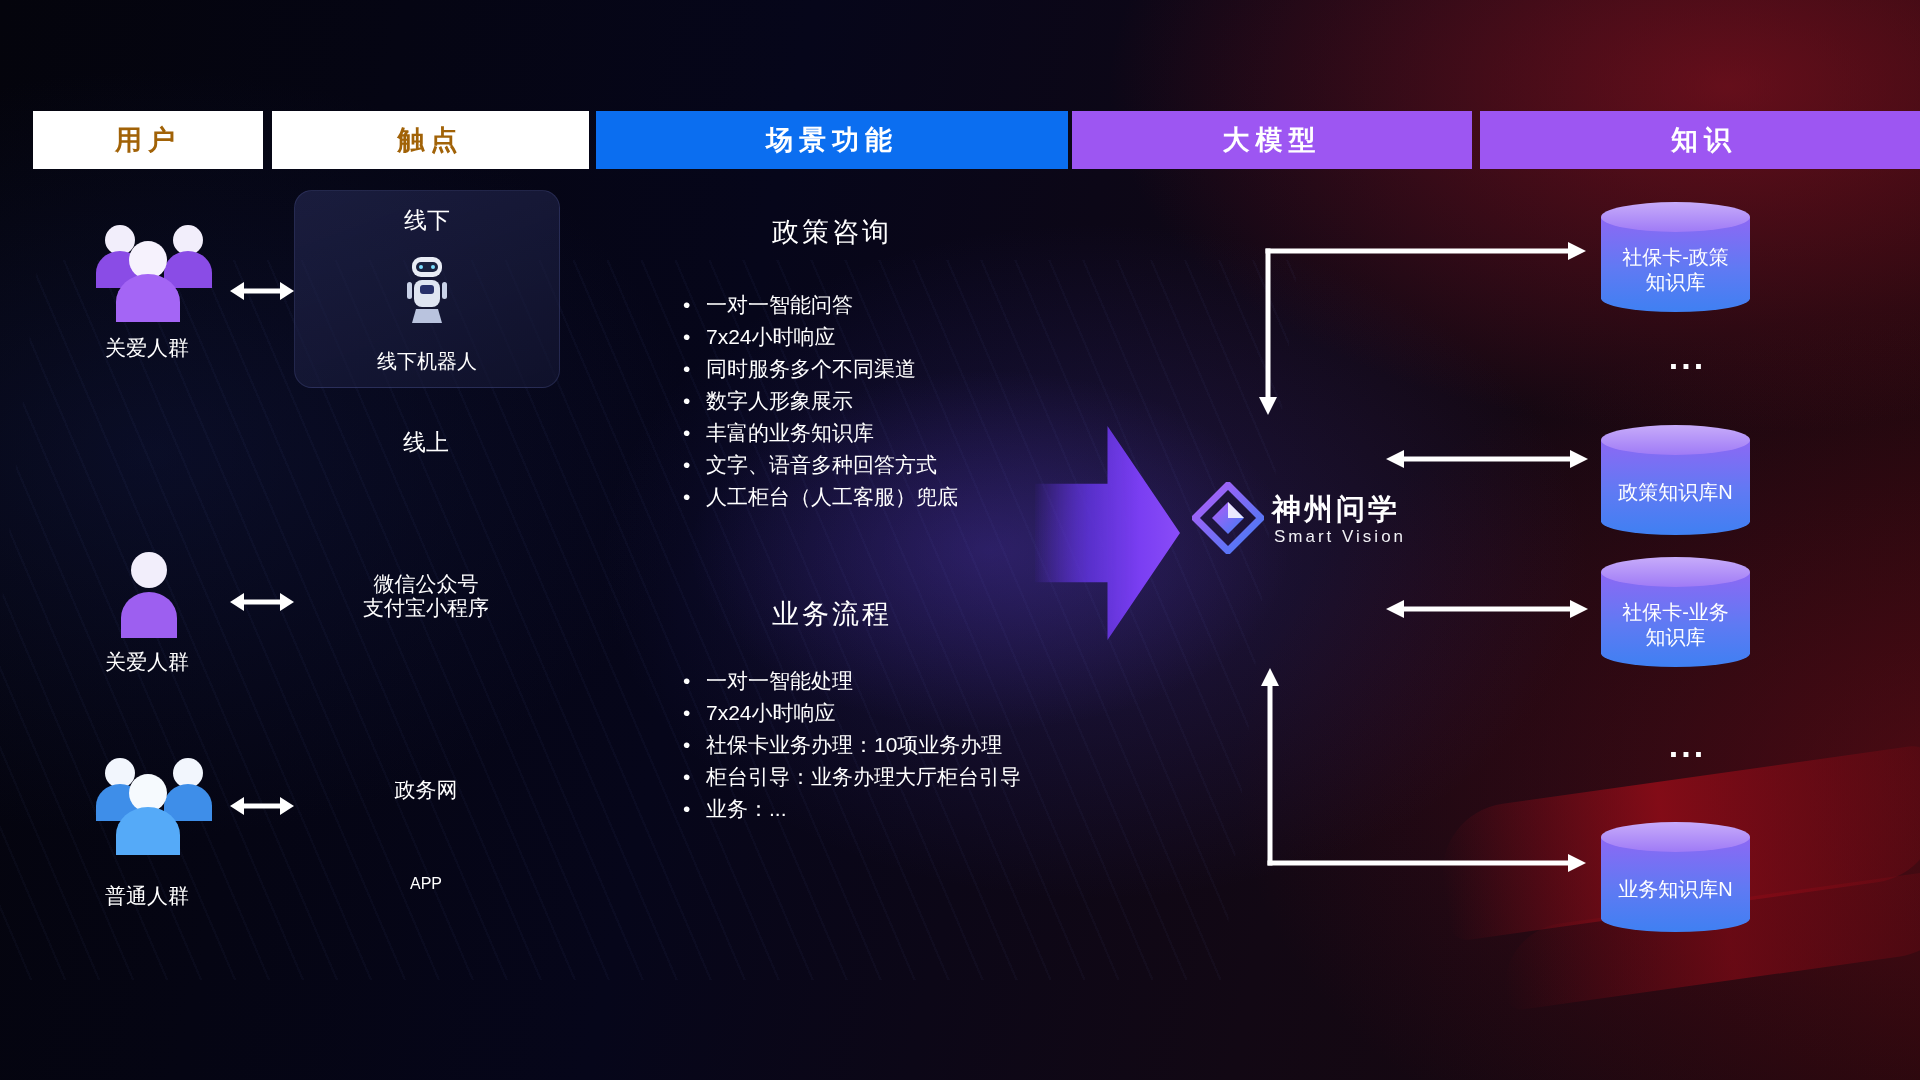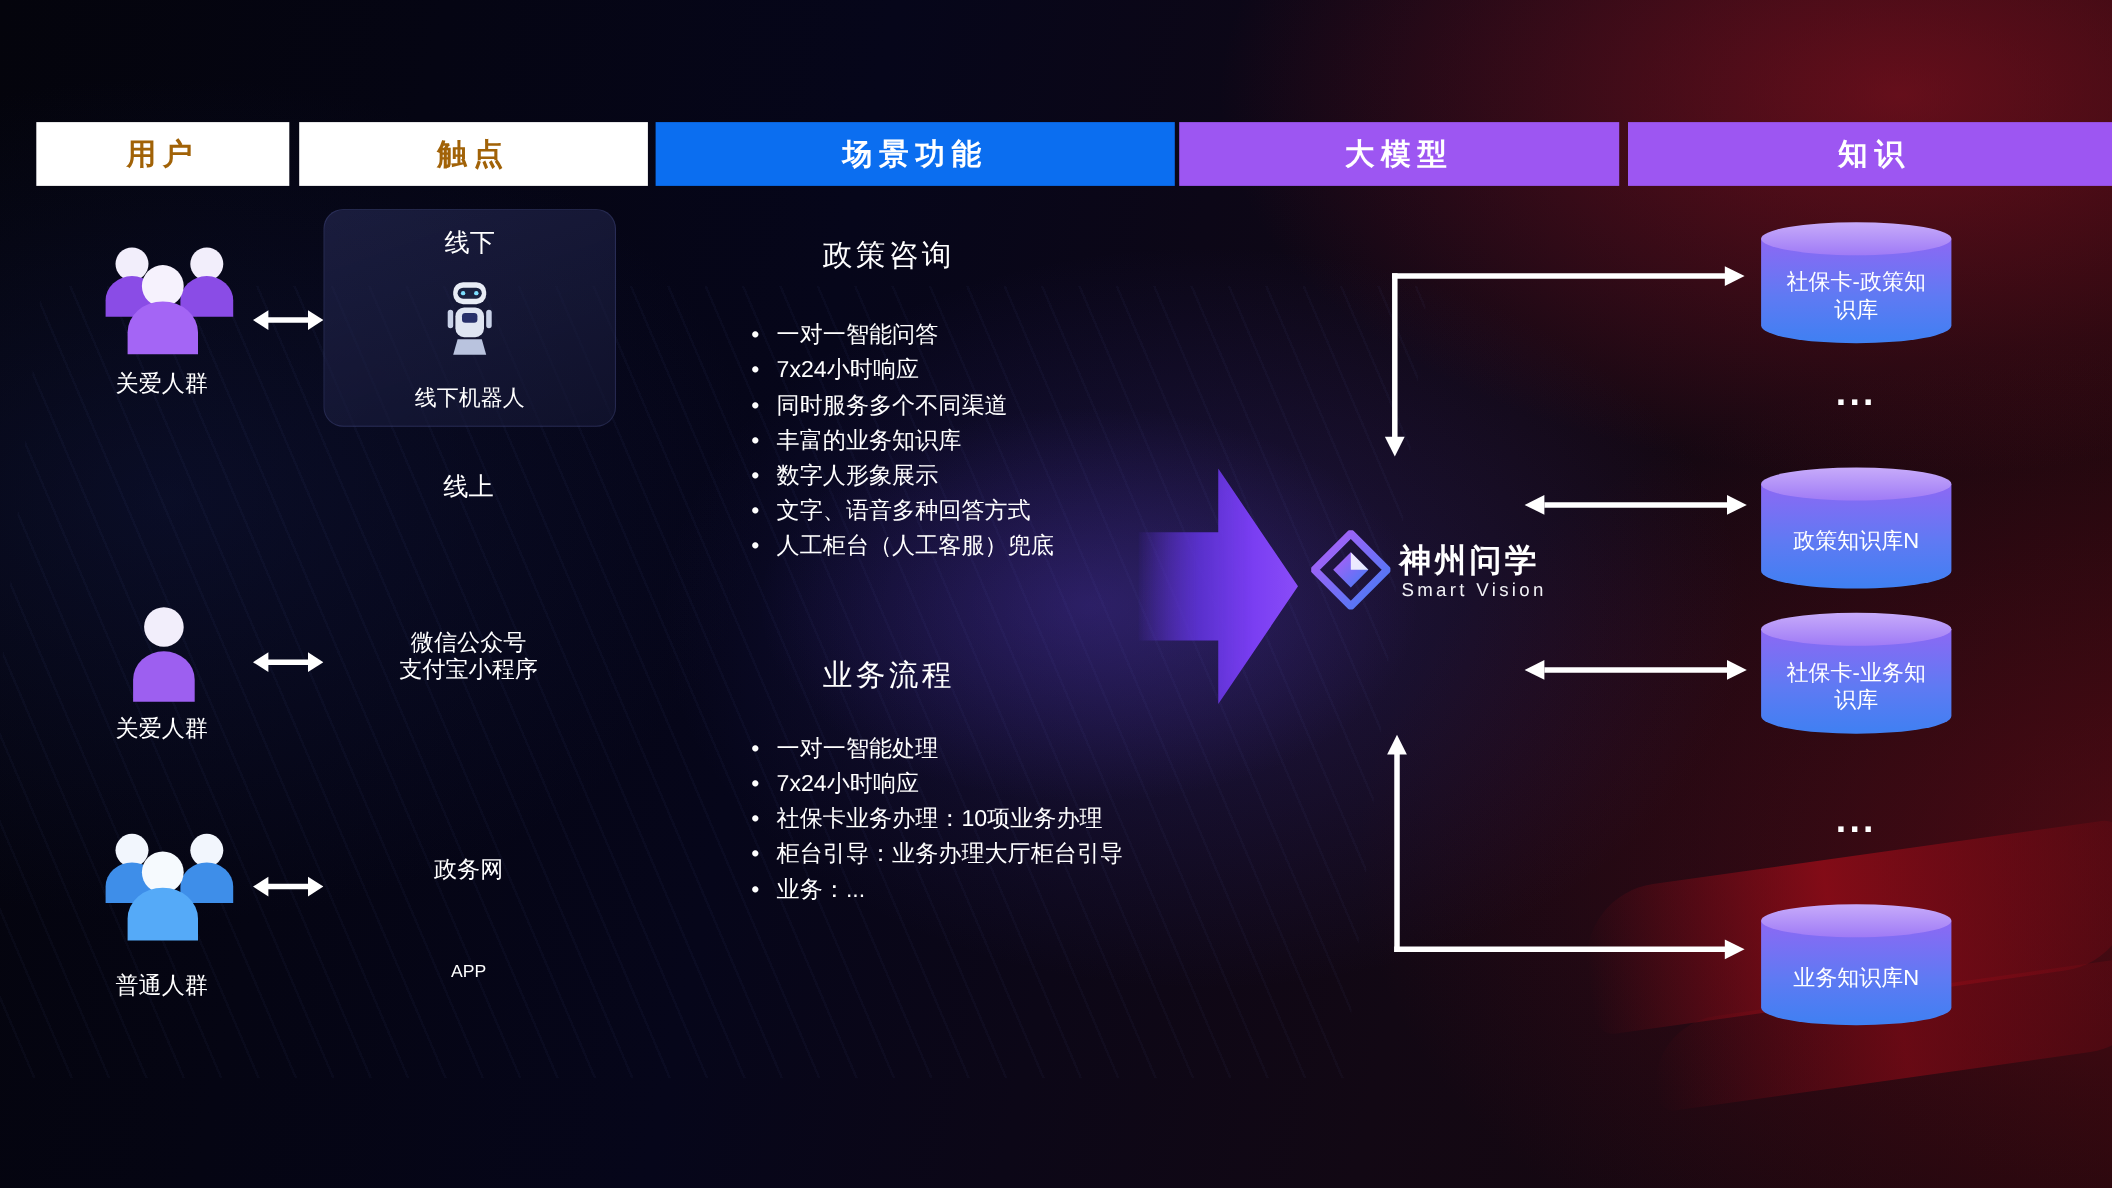--- a/index.html
+++ b/index.html
@@ -32,36 +32,36 @@
   .icon-abs{position:absolute;}
 
   .tp-card{position:absolute;left:294px;top:190px;width:264px;height:196px;border-radius:18px;
     background:linear-gradient(160deg, rgba(42,46,92,.55), rgba(20,22,50,.68));
     border:1px solid rgba(130,140,230,.16);}
   .tp-card .tp-title{position:absolute;top:14px;left:0;width:100%;text-align:center;font-size:23px;}
   .tp-card .tp-bot{position:absolute;bottom:12px;left:0;width:100%;text-align:center;font-size:20px;}
   .tp-card .robot-wrap{position:absolute;left:50%;top:52%;transform:translate(-50%,-50%);}
   .tp-label{position:absolute;left:294px;width:264px;text-align:center;color:#fff;}
 
-  .sec-title{position:absolute;left:572px;width:472px;text-align:center;font-size:27px;
+  .sec-title{position:absolute;left:596px;width:472px;text-align:center;font-size:27px;
     color:#fff;font-weight:500;letter-spacing:3px;}
   .blist{position:absolute;margin:0;padding:0;list-style:none;font-size:21px;color:#fff;}
   .blist li{height:32px;line-height:32px;padding-left:26px;position:relative;white-space:nowrap;}
   .blist li::before{content:"•";position:absolute;left:3px;top:0;}
 
   .big-arrow{position:absolute;left:1035px;top:426px;width:145px;height:214px;
     background:linear-gradient(90deg, rgba(70,40,170,0) 0%, rgba(96,52,220,.8) 38%, #7a3ef2 72%, #8a4cf8 100%);
     clip-path:polygon(0 27%, 50% 27%, 50% 0, 100% 50%, 50% 100%, 50% 73%, 0 73%);
     filter:drop-shadow(0 0 18px rgba(110,60,240,.45));}
 
   .logo-mark{position:absolute;left:1192px;top:482px;width:72px;height:72px;}
   .logo-name{position:absolute;left:1272px;top:490px;font-size:29px;font-weight:bold;letter-spacing:3px;}
   .logo-sub{position:absolute;left:1274px;top:527px;font-size:17px;letter-spacing:3px;color:#f2f2f6;}
 
-  .cyl{position:absolute;left:1601px;width:173px;height:110px;}
+  .cyl{position:absolute;left:1601px;width:149px;height:110px;}
   .cyl .cyl-top{position:absolute;left:0;right:0;top:0;height:30px;border-radius:50%;z-index:2;
     background:linear-gradient(180deg,#c7abfa,#9f7bf6);}
   .cyl .cyl-body{position:absolute;left:0;right:0;top:15px;bottom:0;
     background:linear-gradient(180deg,#8d68f4 0%, #5f7af3 55%, #3f80f2 100%);
     border-radius:0 0 86px 86px / 0 0 16px 16px;
     display:flex;align-items:center;justify-content:center;text-align:center;
     padding:14px 14px 4px 14px;font-size:20px;line-height:1.25;word-break:break-all;}
   .dots{position:absolute;left:1601px;width:173px;text-align:center;font-size:34px;
     font-weight:bold;letter-spacing:3px;color:#fff;}
 
@@ -158,22 +158,22 @@
   <div class="tp-label" style="top:570px;font-size:21px;">微信公众号</div>
   <div class="tp-label" style="top:594px;font-size:21px;">支付宝小程序</div>
   <div class="tp-label" style="top:776px;font-size:21px;">政务网</div>
   <div class="tp-label" style="top:835px;font-size:16px;margin-top:40px;">APP</div>
 
   <div class="sec-title" style="top:214px;">政策咨询</div>
   <ul class="blist" style="left:680px;top:289px;">
     <li>一对一智能问答</li>
     <li>7x24小时响应</li>
     <li>同时服务多个不同渠道</li>
+    <li>数字人形象展示</li>
     <li>丰富的业务知识库</li>
-    <li>数字人形象展示</li>
     <li>文字、语音多种回答方式</li>
     <li>人工柜台（人工客服）兜底</li>
   </ul>
   <div class="sec-title" style="top:596px;">业务流程</div>
   <ul class="blist" style="left:680px;top:665px;">
     <li>一对一智能处理</li>
     <li>7x24小时响应</li>
     <li>社保卡业务办理：10项业务办理</li>
     <li>柜台引导：业务办理大厅柜台引导</li>
     <li>业务：...</li>

